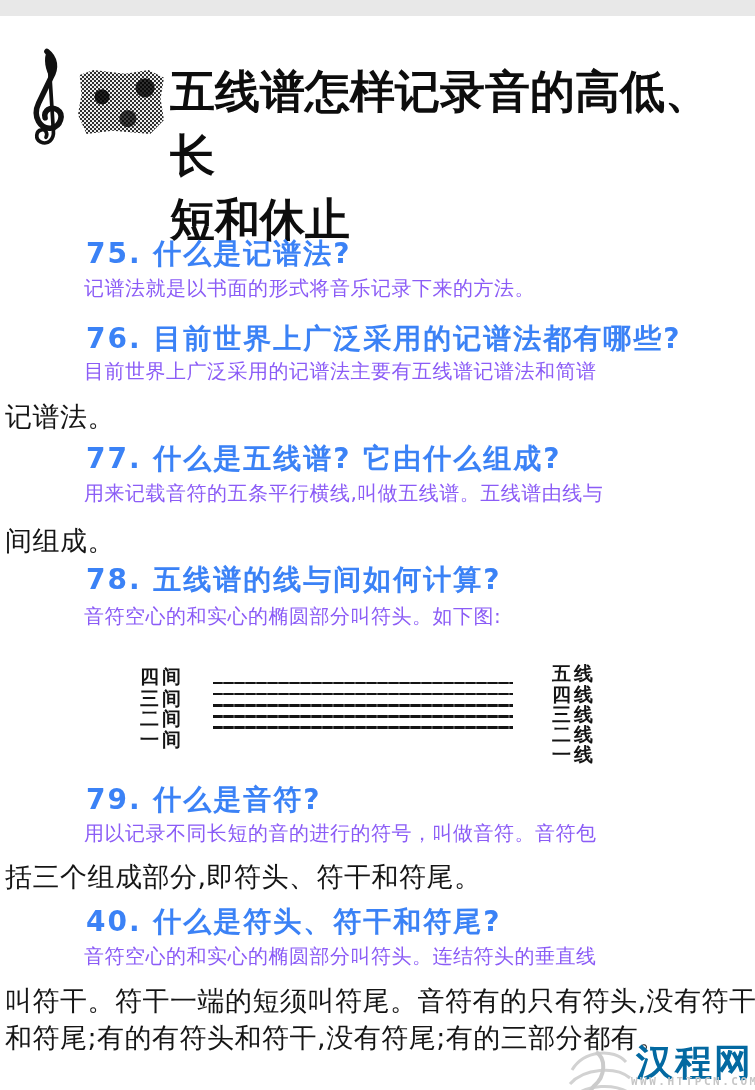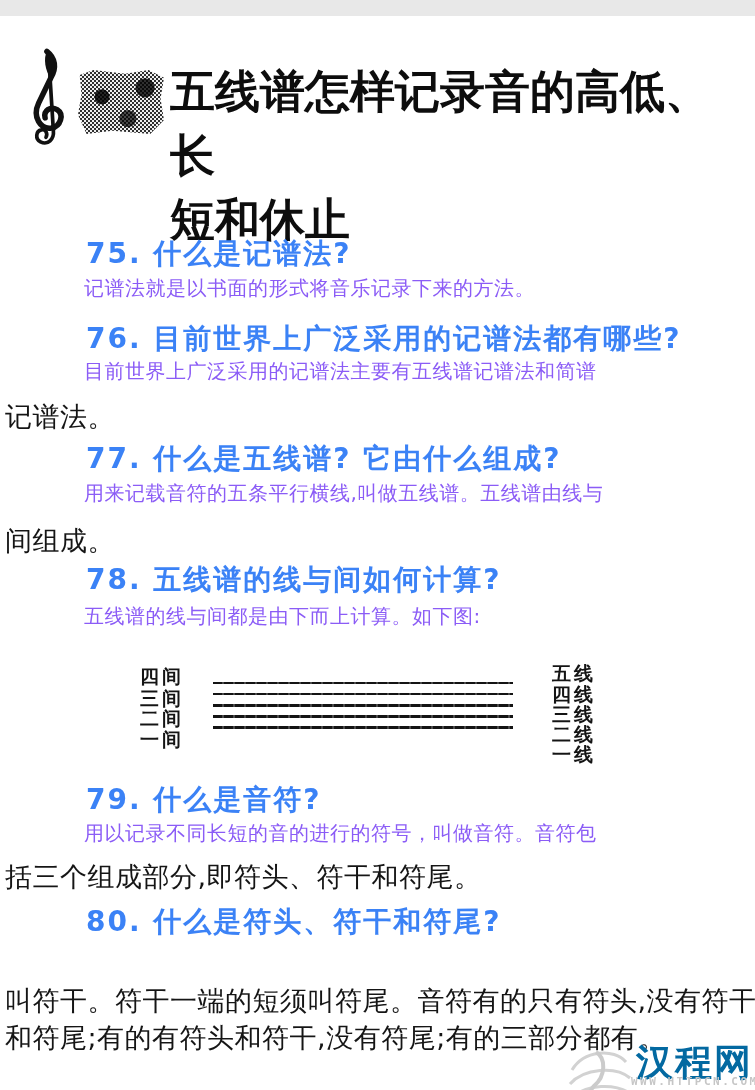--- a/index.html
+++ b/index.html
@@ -68,21 +68,21 @@
 
   <div class="ln q" style="top:304px">76. 目前世界上广泛采用的记谱法都有哪些?</div>
   <div class="ln cont" style="top:383px">记谱法。</div>
   <div class="ln first" style="top:342px">目前世界上广泛采用的记谱法主要有五线谱记谱法和简谱</div>
 
   <div class="ln q" style="top:424px">77. 什么是五线谱? 它由什么组成?</div>
   <div class="ln first" style="top:464px">用来记载音符的五条平行横线,叫做五线谱。五线谱由线与</div>
   <div class="ln cont" style="top:507px">间组成。</div>
 
   <div class="ln q" style="top:545px">78. 五线谱的线与间如何计算?</div>
-  <div class="ln first" style="top:587px">五线谱的线与间都是由下而上计算。如下图:</div>
+  <div class="ln first" style="top:587px">音符空心的和实心的椭圆部分叫符头。如下图:</div>
 
   <div>
     <div class="staff-label" style="left:140px;top:648px">四间</div>
     <div class="staff-label" style="left:140px;top:670px">三间</div>
     <div class="staff-label" style="left:140px;top:690px">二间</div>
     <div class="staff-label" style="left:140px;top:711px">一间</div>
 
     <div class="sline" style="top:666px;height:2px"></div>
     <div class="sline" style="top:677px;height:2px"></div>
     <div class="sline" style="top:688px"></div>
@@ -93,21 +93,22 @@
     <div class="staff-label" style="left:552px;top:666px">四线</div>
     <div class="staff-label" style="left:552px;top:686px">三线</div>
     <div class="staff-label" style="left:552px;top:706px">二线</div>
     <div class="staff-label" style="left:552px;top:726px">一线</div>
   </div>
 
   <div class="ln q" style="top:765px">79. 什么是音符?</div>
   <div class="ln cont" style="top:843px">括三个组成部分,即符头、符干和符尾。</div>
   <div class="ln first" style="top:804px">用以记录不同长短的音的进行的符号，叫做音符。音符包</div>
 
-  <div class="ln q" style="top:887px">80. 什么是符头、符干和符尾?</div>
+  <div class="ln q" style="top:887px">40. 什么是符头、符干和符尾?</div>
+  <div class="ln first" style="top:927px">音符空心的和实心的椭圆部分叫符头。连结符头的垂直线</div>
   <div class="ln cont" style="top:967px">叫符干。符干一端的短须叫符尾。音符有的只有符头,没有符干</div>
   <div class="ln cont" style="top:1004px">和符尾;有的有符头和符干,没有符尾;有的三部分都有。</div>
 
   <div>
     <svg class="wm-logo" viewBox="0 0 80 62" aria-hidden="true">
       <path d="M6 28 C18 8 48 6 60 20" fill="none" stroke="#d2d2d2" stroke-width="3"></path>
       <path d="M4 42 C18 26 50 24 64 36" fill="none" stroke="#d2d2d2" stroke-width="3"></path>
       <path d="M8 54 C22 42 48 42 62 50" fill="none" stroke="#d2d2d2" stroke-width="3"></path>
       <path d="M30 10 C40 16 40 34 28 44 C22 50 24 58 32 60" fill="none" stroke="#cbcbcb" stroke-width="4"></path>
     </svg>

